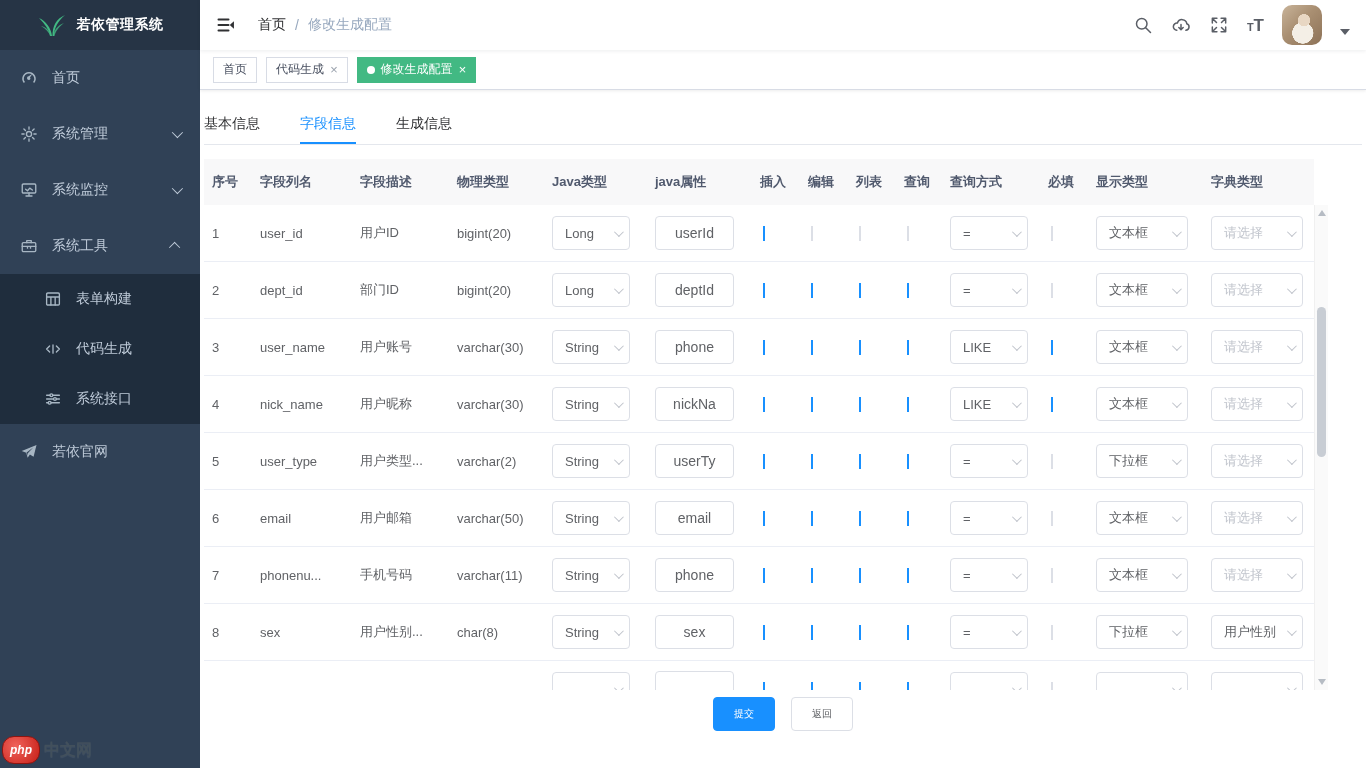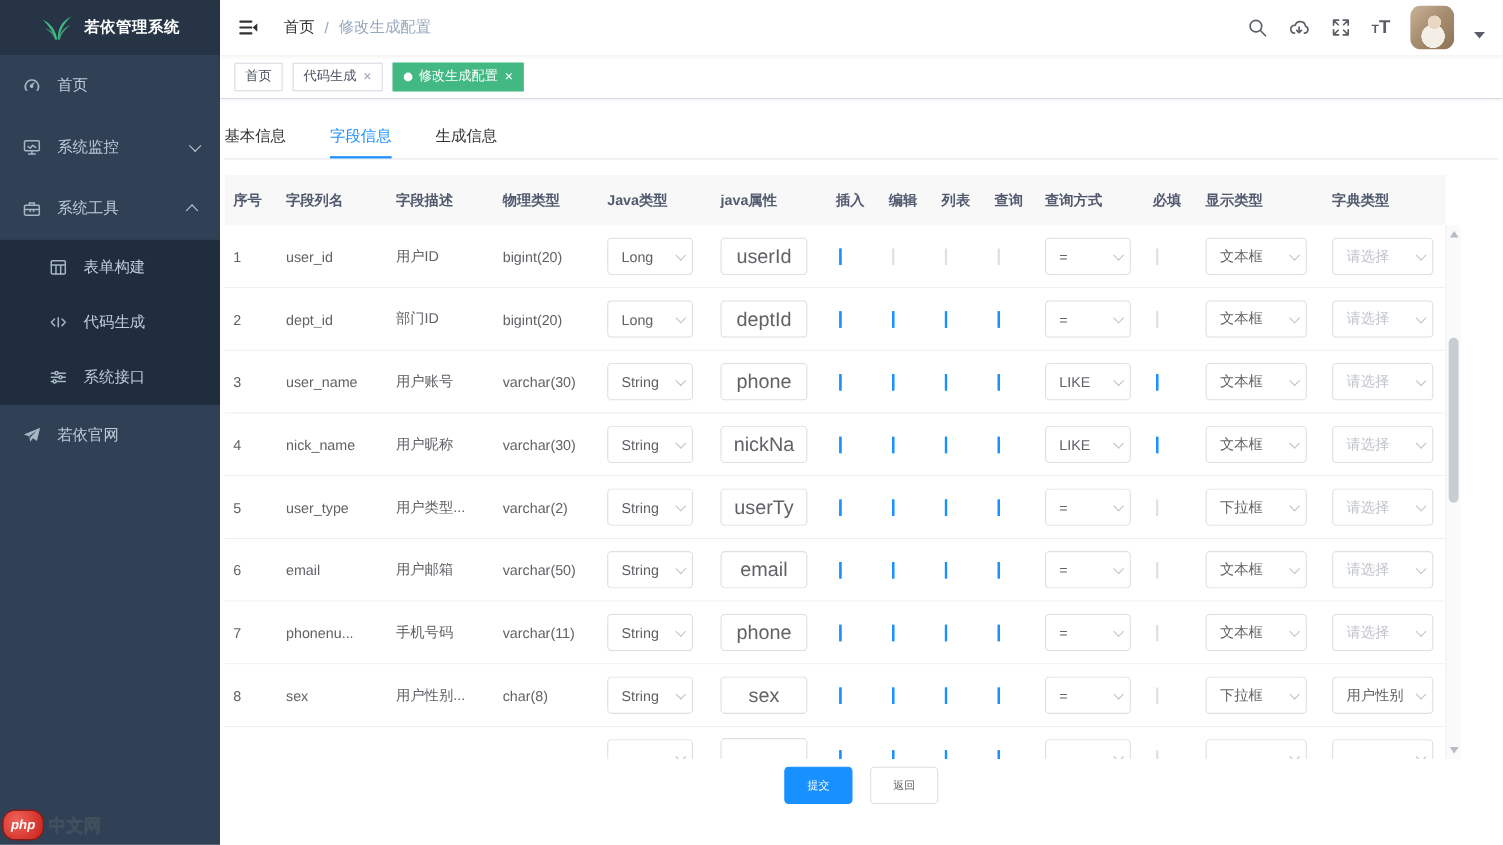--- a/index.html
+++ b/index.html
@@ -77,21 +77,21 @@
   .cb.checked { background:#1890ff; border-color:#1890ff; }
   .cb.checked::after { content:""; position:absolute; left:4.5px; top:1.5px; width:4px; height:8px;
     border-right:1.6px solid #fff; border-bottom:1.6px solid #fff; transform:rotate(45deg); }
   .sel { height:34px; border:1px solid #dcdfe6; border-radius:4px; background:#fff; display:inline-flex;
     align-items:center; justify-content:space-between; padding:0 8px 0 12px; cursor:pointer; overflow:hidden; }
   .sel-text { font-size:13px; color:#606266; white-space:nowrap; overflow:hidden; }
   .sel.placeholder .sel-text { color:#c0c4cc; }
   .sel-arrow { width:7px; height:7px; border-right:1.4px solid #c0c4cc; border-bottom:1.4px solid #c0c4cc;
     transform:rotate(45deg) translateY(-2px); flex:none; margin-left:6px; }
   .inp { height:34px; width:79px; border:1px solid #dcdfe6; border-radius:4px; background:#fff;
-    display:inline-flex; align-items:center; justify-content:center; font-size:18px; color:#606266;
+    display:inline-flex; align-items:center; justify-content:center; font-size:14px; color:#606266;
     overflow:hidden; white-space:nowrap; cursor:text; }
   .w-java { width:78px; } .w-query { width:78px; } .w-disp { width:92px; } .w-dict { width:92px; }
 
   .scrollbar { position:absolute; right:0; top:46px; bottom:0; width:14px; background:#fafafa;
     border-left:1px solid #f0f0f0; }
   .sb-arrow { position:absolute; left:3px; width:0; height:0; border-left:4px solid transparent; border-right:4px solid transparent; }
   .sb-up { top:5px; border-bottom:6px solid #b6bcc4; }
   .sb-down { bottom:5px; border-top:6px solid #b6bcc4; }
   .sb-thumb { position:absolute; left:2px; width:9px; border-radius:5px; background:#c8cdd4; }
 
@@ -118,20 +118,30 @@
   </div>
   <nav id="sidebar-menu">
       <div class="menu-item">
         <span class="mi-icon">
           <svg viewBox="0 0 24 24" fill="currentColor">
             <path d="M12 4a9 9 0 0 0-6.93 14.7l1.55-1.3A7 7 0 1 1 19 13c0 1.68-.6 3.22-1.62 4.4l1.55 1.3A9 9 0 0 0 12 4z"></path>
             <path d="M12 14.6a1.9 1.9 0 0 0 1.33-3.26l3.3-5.04-5.02 3.37A1.9 1.9 0 1 0 12 14.6z"></path>
           </svg>
         </span>
         <span class="mi-label">首页</span>
+      </div>
+      <div class="menu-item">
+        <span class="mi-icon">
+          <svg viewBox="0 0 24 24" fill="none" stroke="currentColor" stroke-width="1.8" stroke-linecap="round" stroke-linejoin="round">
+            <circle cx="12" cy="12" r="3.4"></circle>
+            <path d="M12 2.5v3M12 18.5v3M2.5 12h3M18.5 12h3M5.2 5.2l2.1 2.1M16.7 16.7l2.1 2.1M18.8 5.2l-2.1 2.1M7.3 16.7l-2.1 2.1"></path>
+          </svg>
+        </span>
+        <span class="mi-label">系统管理</span>
+        <i class="chev down"></i>
       </div>
       <div class="menu-item">
         <span class="mi-icon">
           <svg viewBox="0 0 24 24" fill="none" stroke="currentColor" stroke-width="1.8" stroke-linecap="round" stroke-linejoin="round">
             <rect x="3" y="4" width="18" height="12" rx="1.5"></rect>
             <path d="M7.5 11l2.5 2 3-3.5 3.5 2.5M12 16v4M8 20h8"></path>
           </svg>
         </span>
         <span class="mi-label">系统监控</span>
         <i class="chev down"></i>

